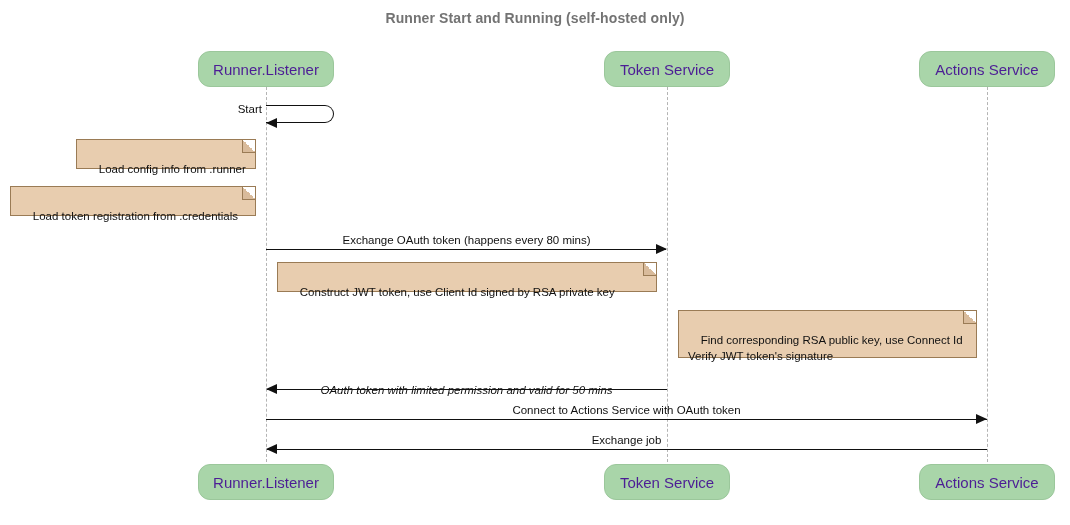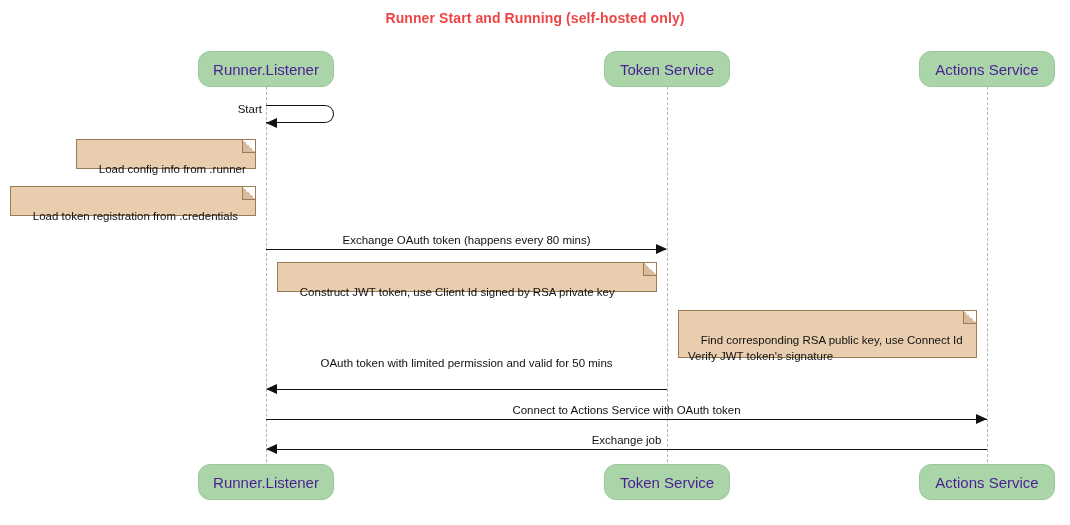--- a/index.html
+++ b/index.html
@@ -12,21 +12,21 @@
     position:relative;
   }
   #canvas{position:absolute;left:0;top:0;width:1070px;height:525px;}
 
   .diagram-title{
     position:absolute;
     left:0;top:10px;width:1070px;
     text-align:center;
     font-size:14px;
     font-weight:bold;
-    color:#ef4444;
+    color:#737373;
     letter-spacing:.1px;
   }
 
   
   .participant{
     position:absolute;
     box-sizing:border-box;
     background:#a9d5a9;
     border:1px solid #9bc79b;
     border-radius:12px;
@@ -137,21 +137,21 @@
     <span>Construct JWT token, use Client Id signed by RSA private key</span>
     <span class="note-fold"></span>
   </div>
 
   <div class="note" style="left:678px;top:310px;width:299px;height:48px;">
     <span>Find corresponding RSA public key, use Connect Id
 Verify JWT token's signature</span>
     <span class="note-fold"></span>
   </div>
 
-  <div class="msg-label" style="left:266px;top:357px;width:401px;">OAuth token with limited permission and valid for 50 mins</div>
+  <div class="msg-label" style="left:266px;top:384px;width:401px;font-style:italic;">OAuth token with limited permission and valid for 50 mins</div>
   <div class="msg" style="left:267px;top:389px;width:400px;"></div>
   <div class="arrowhead arrow-left" style="left:266px;top:383.5px;"></div>
 
   <div class="msg-label" style="left:266px;top:404px;width:721px;">Connect to Actions Service with OAuth token</div>
   <div class="msg" style="left:266px;top:419px;width:721px;"></div>
   <div class="arrowhead arrow-right" style="left:976px;top:413.5px;"></div>
 
   <div class="msg-label" style="left:266px;top:434px;width:721px;">Exchange job</div>
   <div class="msg" style="left:267px;top:449px;width:720px;"></div>
   <div class="arrowhead arrow-left" style="left:266px;top:443.5px;"></div>

